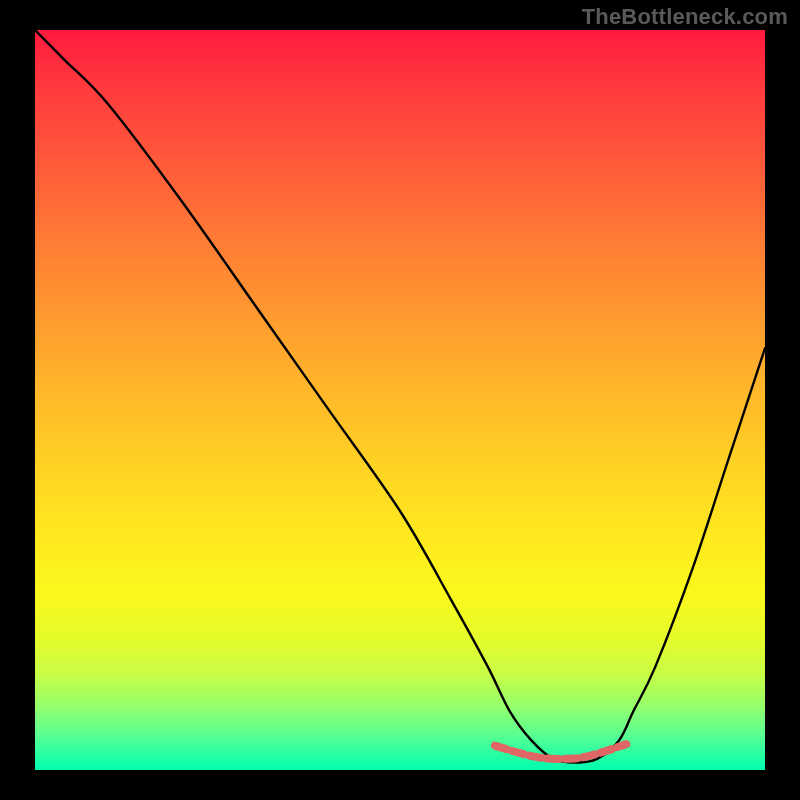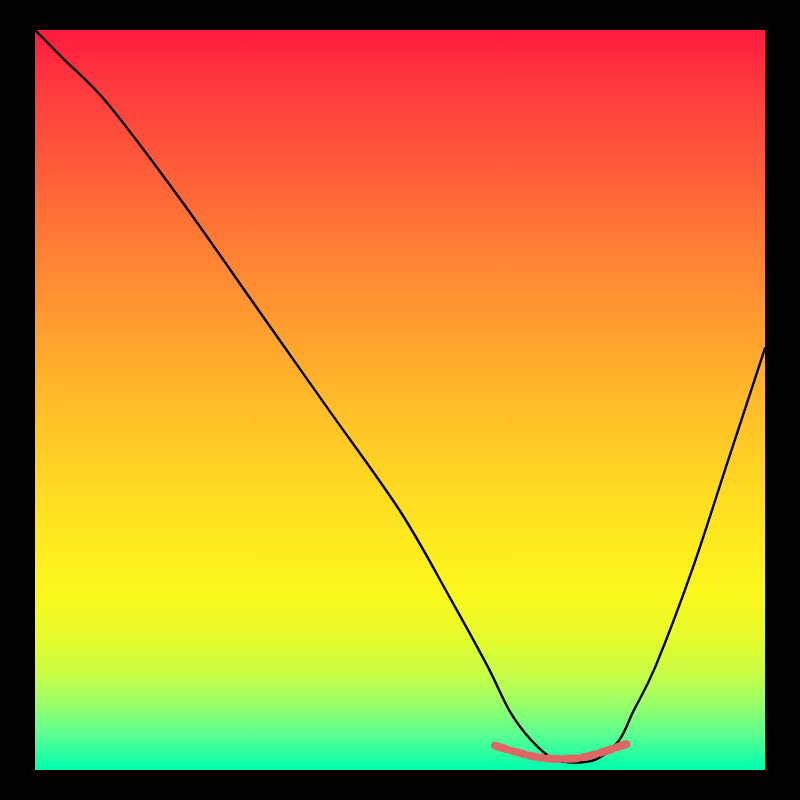--- a/index.html
+++ b/index.html
@@ -64,20 +64,21 @@
     width: 100%;
     height: 100%;
     z-index: 5;
   }
 </style>
 </head>
 <body>
 
 <div class="chart-container">
 
+  <div class="watermark">TheBottleneck.com</div>
 
   <div class="plot-area">
     <div class="gradient-bg"></div>
     <svg class="curve" viewBox="0 0 730 740" preserveAspectRatio="none">
       <path id="curve-path" fill="none" stroke="#000000" stroke-width="2.4" stroke-linecap="round" d="M 0 0 C 4.866666666666666 4.933333333333337 17.03333333333333 17.266666666666687 29.2 29.600000000000023 C 41.36666666666667 41.93333333333336 53.53333333333333 50.56666666666668 73 74 C 92.46666666666667 97.43333333333332 121.66666666666667 136.89999999999992 146 170.19999999999993 C 170.33333333333334 203.49999999999994 194.66666666666666 239.26666666666665 219 273.8 C 243.33333333333334 308.33333333333337 267.6666666666667 342.8666666666667 292 377.40000000000003 C 316.3333333333333 411.9333333333334 344.31666666666666 448.93333333333334 365 481 C 385.68333333333334 513.0666666666666 401.49999999999994 543.9 416.09999999999997 569.8 C 430.7 595.6999999999999 442.8666666666667 617.9 452.6 636.4 C 462.33333333333337 654.9 467.2 668.4666666666666 474.5 680.8 C 481.8 693.1333333333333 489.1 702.3833333333333 496.40000000000003 710.4 C 503.70000000000005 718.4166666666666 510.99999999999994 725.1999999999999 518.3 728.9 C 525.5999999999999 732.6 532.9000000000001 732.6 540.2 732.6 C 547.5 732.6 554.8000000000001 732.6 562.1 728.9 C 569.4 725.1999999999999 577.9166666666667 718.4166666666666 584 710.4 C 590.0833333333333 702.3833333333333 592.5166666666665 693.1333333333333 598.5999999999999 680.8 C 604.6833333333333 668.4666666666666 610.7666666666667 659.8333333333333 620.5 636.4 C 630.2333333333333 612.9666666666667 644.8333333333334 574.7333333333333 657 540.2 C 669.1666666666666 505.66666666666674 681.3333333333334 466.2 693.5 429.2 C 705.6666666666666 392.2 723.9166666666666 336.70000000000005 730 318.20000000000005"></path>
       <path id="highlight-path" fill="none" stroke="#e06666" stroke-width="8" stroke-linecap="round" stroke-dasharray="12 6" d="M 459.9 715.58 C 463.54999999999995 716.69 474.5 720.2666666666667 481.8 722.24 C 489.1 724.2133333333334 496.4 726.31 503.7 727.42 C 511 728.53 518.3000000000001 728.9 525.6 728.9 C 532.9 728.9 540.2 728.6533333333333 547.5 727.42 C 554.8 726.1866666666666 562.0999999999999 723.72 569.4 721.5 C 576.7 719.28 587.6500000000001 715.3333333333334 591.3000000000001 714.1"></path>
     </svg>
   </div>
 
 </div>

